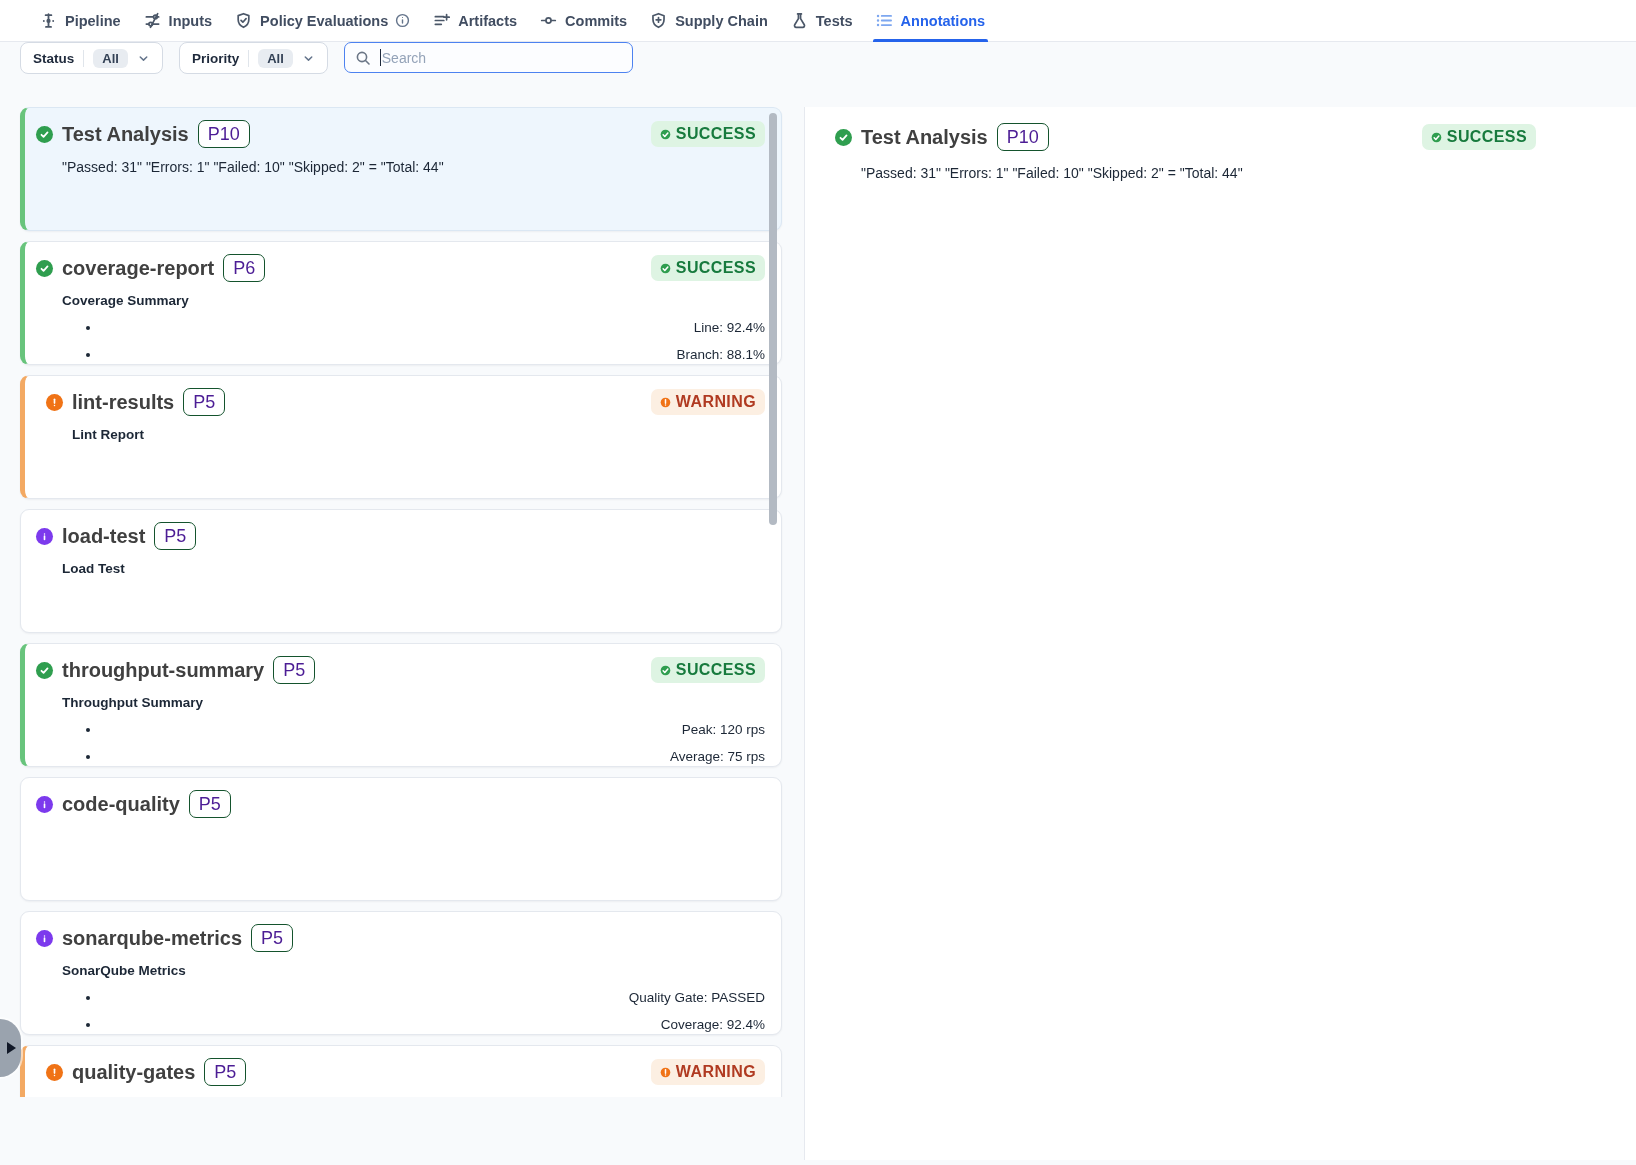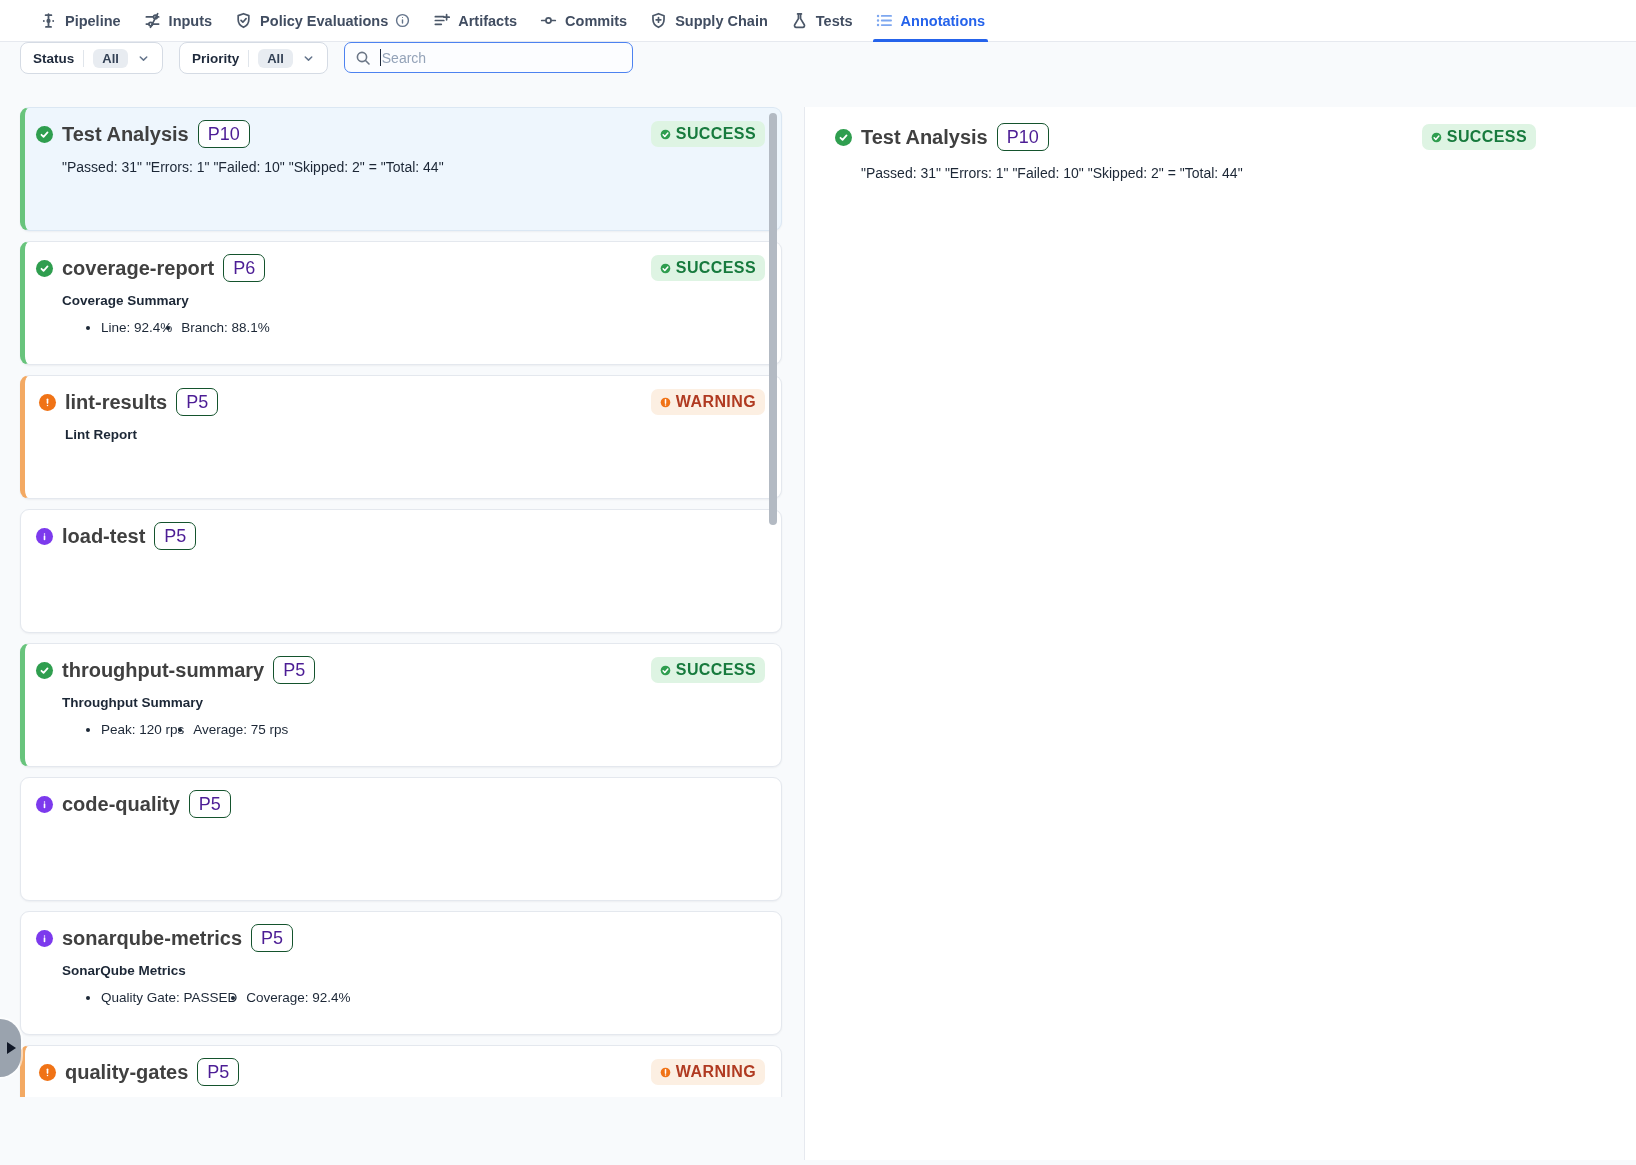--- a/index.html
+++ b/index.html
@@ -41,39 +41,39 @@
   .content { display:flex; height:1053px; background:#f8fafc; }
   .list-col { width:805px; border-right:1px solid #e6e9ef; position:relative; flex-shrink:0; }
   .list-clip { height:990px; overflow:hidden; padding-left:20px; }
   .detail-col { flex:1; background:#ffffff; padding:8px 100px 0 30px; }
 
   
   .card { width:762px; height:124px; background:#ffffff; border:1px solid #e4e8ee; border-radius:9px;
           margin-bottom:10px; padding:12px 16px 0 15px; box-shadow:0 1px 2px rgba(15,23,42,.05);
           cursor:pointer; overflow:hidden; }
   .card.b-success { border-left:5px solid #68c47c; padding-left:11px; }
-  .card.b-warning { border-left:5px solid #f3a963; padding-left:14px; }
+  .card.b-warning { border-left:5px solid #f3a963; padding-left:21px; }
   .card.selected { background:#eef6fd; border-color:#dbe7f3; border-left-color:#68c47c; }
   .card-head { display:flex; align-items:center; gap:9px; }
   .st-icon { width:17px; height:17px; border-radius:50%; flex-shrink:0;
              display:flex; align-items:center; justify-content:center; color:#fff; }
   .st-icon.ok   { background:#2f9e4f; }
   .st-icon.warn { background:#f07316; }
   .st-icon.info { background:#7c3aed; }
   .card-title { font-size:20px; font-weight:700; color:#404040; }
   .p-badge { font-size:18px; color:#4c1d95; background:#ffffff; border:1px solid #14532d;
              border-radius:7px; padding:2.5px 9px; font-weight:500; }
   .status-badge { margin-left:auto; display:inline-flex; align-items:center; gap:5px;
                   font-size:16px; font-weight:700; letter-spacing:.4px; padding:4px 9px; border-radius:7px; }
   .status-badge .b-ic { display:flex; }
   .status-badge.ok   { background:#def4e3; color:#177a3d; }
   .status-badge.warn { background:#fcefe2; color:#b03a21; }
   .card-body { margin-top:10px; padding-left:26px; font-size:13.5px; color:#1c2736; line-height:1.35; }
   .body-heading { font-weight:700; margin-bottom:9px; }
-  .card-body ul { list-style:disc; padding-left:39px; display:flex; gap:9px;text-align:right; }
+  .card-body ul { list-style:disc; padding-left:39px; display:flex; flex-direction:column; gap:9px;text-align:right; }
   .card-body li { font-size:13.5px; }
   .quote-text { font-size:14px; }
 
   
   .scroll-thumb { position:absolute; left:769px; top:6px; width:8px; height:412px;
                   background:#b3bac3; border-radius:4px; }
 
   
   .detail-head { display:flex; align-items:center; gap:9px; margin-top:8px; }
   .detail-body { margin-top:14px; padding-left:26px; font-size:14px; color:#1c2736; }
@@ -293,20 +293,21 @@
           <span class="st-icon info">
             <svg width="11" height="11" viewBox="0 0 16 16" fill="none" stroke="#fff" stroke-width="2.4" stroke-linecap="round">
                 <circle cx="8" cy="4.2" r="1.1" fill="#fff" stroke="none"></circle>
                 <path d="M8 7.2v5.2"></path>
               </svg>
           </span>
           <span class="card-title">load-test</span>
           <span class="p-badge">P5</span>
         </div>
         <div class="card-body">
+          <div class="body-heading">Load Test</div>
         </div>
       </div>
 
       <div class="card b-success">
         <div class="card-head">
           <span class="st-icon ok">
             <svg width="11" height="11" viewBox="0 0 16 16" fill="none" stroke="#fff" stroke-width="2.6" stroke-linecap="round" stroke-linejoin="round">
                 <path d="M3.6 8.4 6.6 11.4 12.4 5"></path>
               </svg>
           </span>

